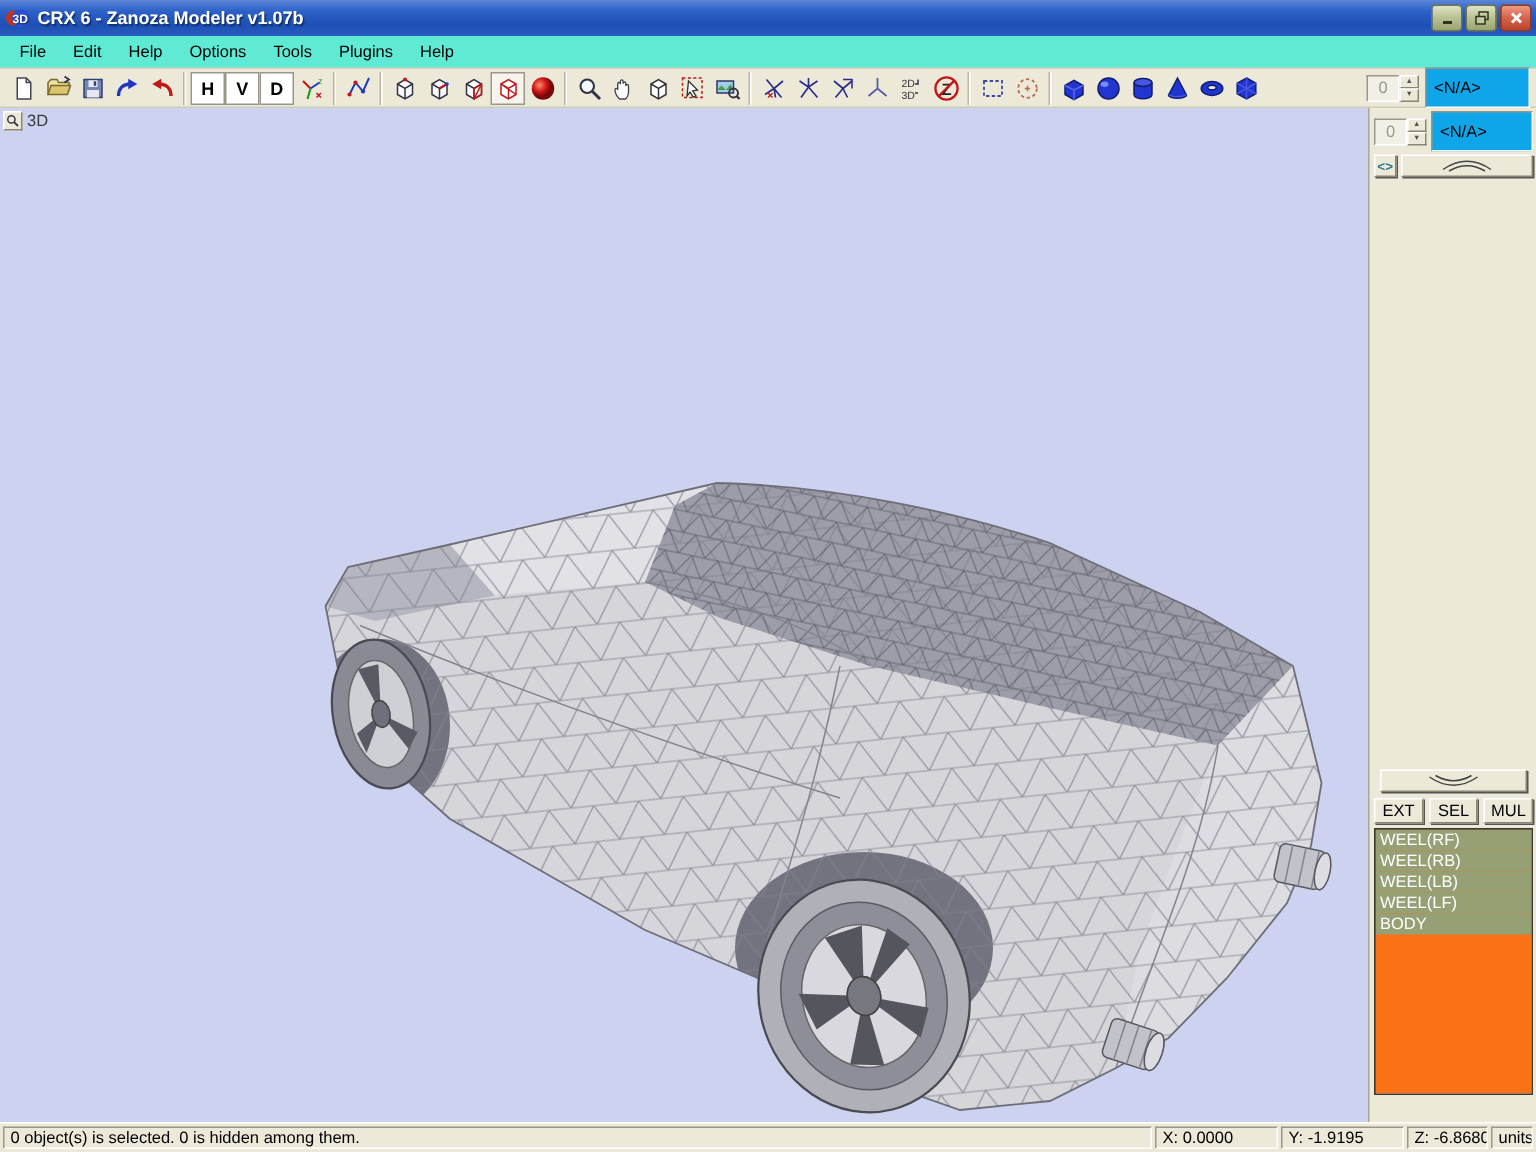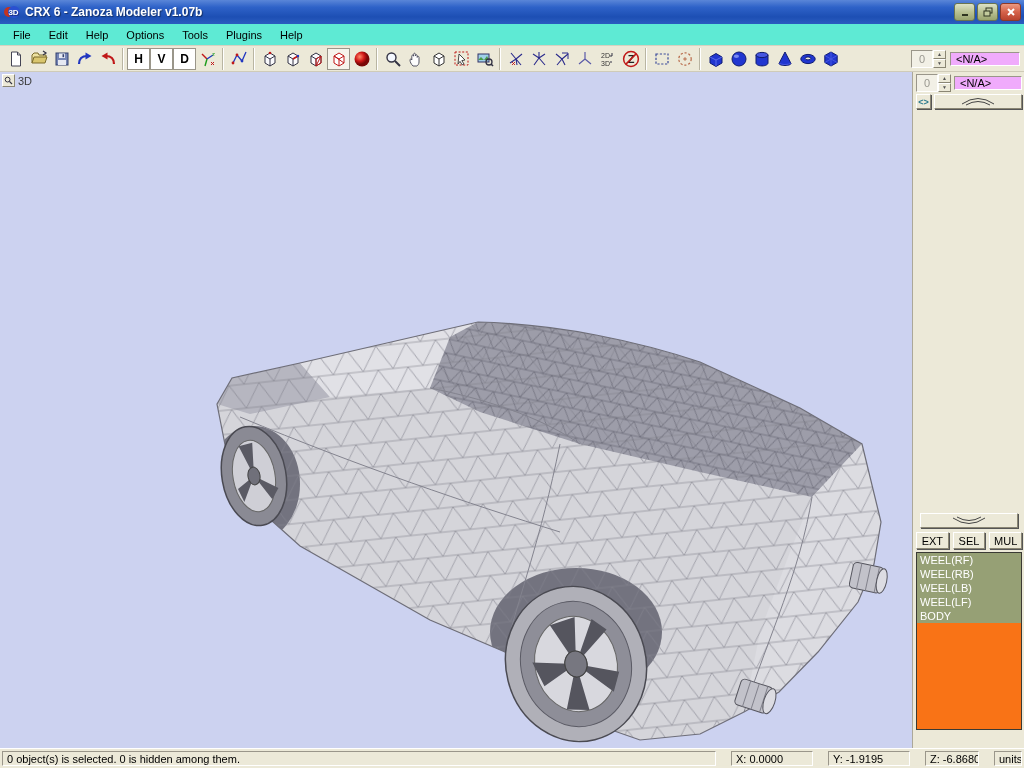--- a/index.html
+++ b/index.html
@@ -54,21 +54,21 @@
     width:22px; height:18px; background:#f2f0e6; border:1px solid;
     border-color:#9a968a #fff #fff #9a968a; color:#9a9890;
     display:flex; align-items:center; justify-content:center;
   }
   .spinner .arrows { width:13px; display:flex; flex-direction:column; }
   .spinner .arrows div {
     flex:1; background:#ece9d8; border:1px solid; border-color:#fff #8a8674 #8a8674 #fff;
     font-size:5px; line-height:7px; text-align:center; color:#555;
   }
   .na-field {
-    height:14px; padding:2px 5px; background:#f0abfc; color:#000;
+    height:27px; padding:2px 5px; background:#0ea5e9; color:#000;
     border:1px solid; border-color:#9a968a #fff #fff #9a968a;
     display:flex; align-items:center; flex:none;
   }
 
   
   .main { flex:1; display:flex; min-height:0; }
   .viewport {
     width:913px; position:relative; background:#ccd2f0; flex:none;
     border-right:1px solid #aca899;
   }
@@ -105,21 +105,21 @@
     border-color:#6a675a #fff #fff #6a675a; outline:1px solid #3a3a34; outline-offset:-1px;
   }
   .list-item { height:14px; line-height:14px; padding-left:3px; background:#96a075; color:#fff; }
   .actions { display:grid; grid-template-columns:1fr 1fr; gap:2px 3px; margin-top:3px; }
   .actions .btn { height:15px; }
   .sp-bottom-gap { height:18px; }
 
   
   .statusbar {
     height:20px; background:#ece9d8; border-top:1px solid #fff;
-    display:flex; align-items:stretch; padding:2px 2px 2px 2px; gap:15px;
+    display:flex; align-items:stretch; padding:2px 2px 2px 2px; gap:2px;
   }
   .spanel {
     border:1px solid; border-color:#9a968a #fff #fff #9a968a;
     display:flex; align-items:center; padding:0 4px; white-space:nowrap; overflow:hidden;
   }
   .spanel.msg { flex:1; }
   .spanel.cx { width:82px; flex:none; }
   .spanel.cy { width:82px; flex:none; }
   .spanel.cz { width:54px; flex:none; }
   .spanel.cu { width:28px; flex:none; }

